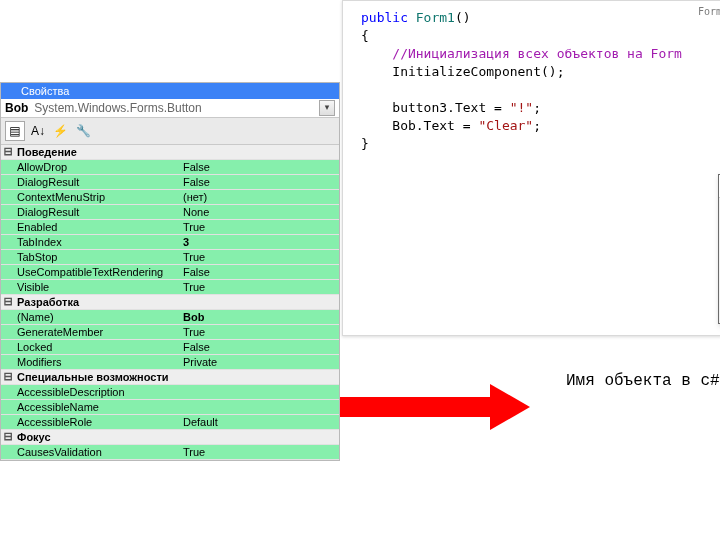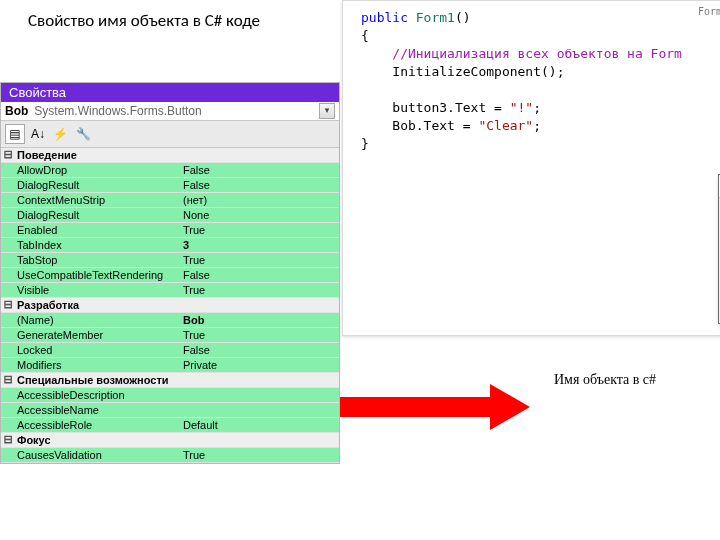--- a/index.html
+++ b/index.html
@@ -1,19 +1,19 @@
 <!DOCTYPE html>
 <html><head>
 <meta charset="utf-8">
 <style>
 html,body{margin:0;padding:0;font-family:"Segoe UI",Tahoma,sans-serif;font-size:12px;background:#fff;color:#000;width:720px;height:540px;overflow:hidden}
 .stage{position:relative;width:720px;height:540px}
 .label-top{position:absolute;left:28px;top:10px;font-size:17px;font-family:Calibri,sans-serif}
 .props-panel{position:absolute;left:0;top:82px;width:338px;border:1px solid #b9b9b9}
-.props-title{background:#6d28d9;color:#fff;padding:2px 8px;font-size:13px}
+.props-title{background:#3b82f6;color:#fff;padding:2px 20px;font-size:11px}
 .obj-row{display:flex;align-items:center;border-bottom:1px solid #c9c9c9;padding:1px 4px;background:#fff}
 .obj-name{font-weight:bold;margin-right:6px}
 .obj-type{color:#666}
 .dd{margin-left:auto;width:14px;height:14px;border:1px solid #a8a8a8;background:linear-gradient(#f7f7f7,#dedede);text-align:center;line-height:12px;font-size:9px;color:#444}
 .toolbar{display:flex;gap:3px;padding:3px 4px;background:#eaeaea;border-bottom:1px solid #c9c9c9}
 .tbtn{width:18px;height:18px;display:flex;align-items:center;justify-content:center;border:1px solid transparent;font-size:12px}
 .tbtn.active{border:1px solid #a8a8a8;background:#fff}
 .grid-row{display:flex;border-bottom:1px solid #e1e1e1;font-size:11px;background:#86efac}
 .grid-row.cat{background:#eeeeee;font-weight:bold}
 .exp{width:14px;text-align:center;color:#555}
@@ -29,27 +29,26 @@
 .typ{color:#0f766e}
 .tab-lbl{position:absolute;left:355px;top:2px;font-size:10px;color:#7a7a7a}
 
 .mini{position:absolute;left:375px;top:173px;width:275px;height:148px;background:#f1f1f1;border:1px solid #6b6b6b;box-shadow:2px 2px 6px rgba(0,0,0,.25)}
 .mini-title{height:22px;background:#fff;border-bottom:1px solid #ccc;display:flex;align-items:center;font-size:11px;padding:0 4px}
 .mini-body{display:flex;gap:10px;padding:8px}
 
 .arrow{position:absolute;left:340px;top:384px;width:195px;height:46px}
 .arrow-shaft{position:absolute;left:0;top:13px;width:155px;height:20px;background:#ff0000}
 .arrow-head{position:absolute;left:150px;top:0;width:0;height:0;border-top:23px solid transparent;border-bottom:23px solid transparent;border-left:40px solid #ff0000}
-.label-right{position:absolute;left:554px;top:372px;font-size:14px;font-family:Liberation Serif, serif}
+.label-right{position:absolute;left:566px;top:372px;font-size:16px;font-family:Liberation Mono, monospace}
 </style>
 </head>
 <body>
 <div class="stage">
 
-<div class="label-top">Свойство имя объекта в C# коде</div>
 
 <div class="props-panel">
   <div class="props-title">Свойства</div>
   <div class="obj-row">
     <span class="obj-name">Bob</span>
     <span class="obj-type">System.Windows.Forms.Button</span>
     <span class="dd">▾</span>
   </div>
   <div class="toolbar">
     <div class="tbtn active">▤</div>

